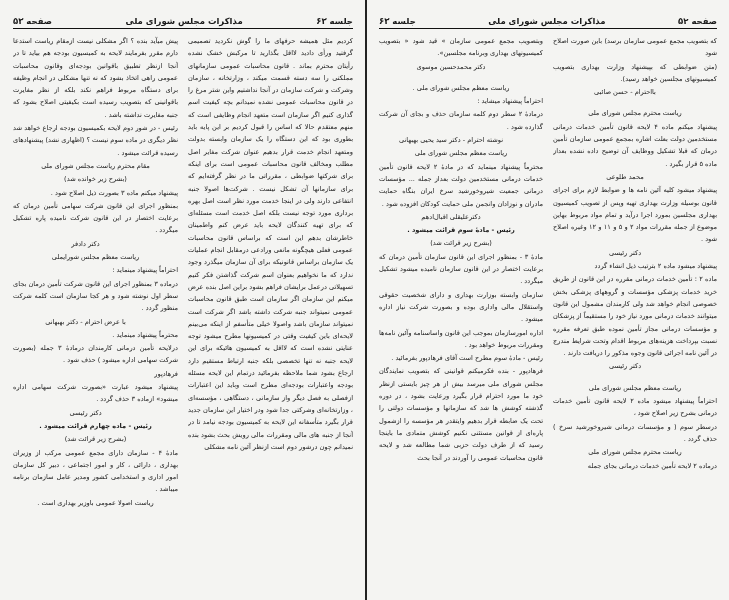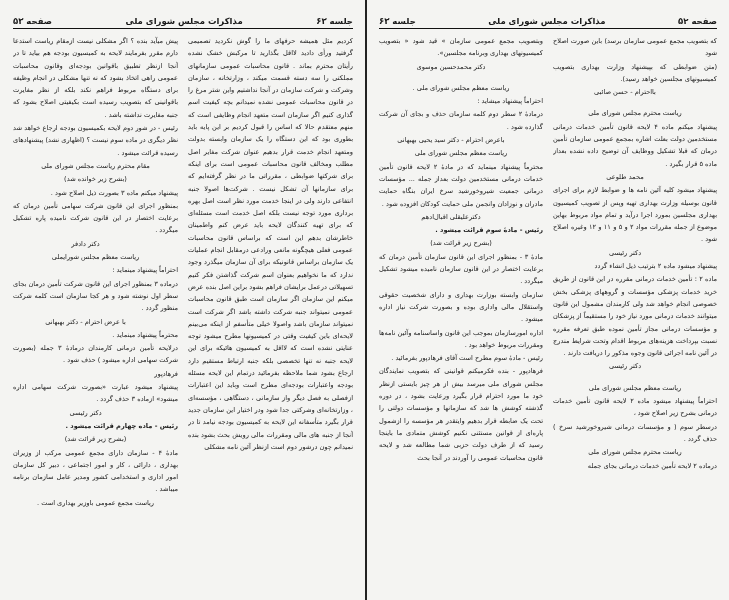--- a/index.html
+++ b/index.html
@@ -12,21 +12,21 @@
   .spread { position: relative; width: 729px; height: 600px; display: flex; flex-direction: row-reverse; }
   .page { position: relative; width: 364px; height: 600px; box-sizing: border-box; padding: 10px 12px 0 12px; direction: rtl; }
   .page.right { border-left: 2px solid #222; }
   .header { display: flex; justify-content: space-between; align-items: flex-end; height: 16px; margin-top: 0; padding-bottom: 2px; border-bottom: 1.5px solid #111; font-size: 8.5px; font-weight: bold; }
   .header span { white-space: nowrap; }
   .cols { display: flex; flex-direction: row; gap: 10px; margin-top: 6px; height: 560px; }
   .col { flex: 1; font-size: 6.6px; line-height: 12.3px; text-align: justify; overflow: hidden; }
   .col p { margin: 0 0 1px 0; }
   .c { text-align: center; }
   .sig { text-align: center; padding-right: 20px; }
-  .b { font-weight: bold; text-align: right; }
+  .b { font-weight: bold; }
   .spacer { height: 8px; }
 </style>
 </head>
 <body>
 
 <div class="spread">
 
   <div class="page right">
     <div class="header">
       <span>صفحه ۵۲</span>
@@ -54,21 +54,21 @@
         <p class="c">ریاست محترم مجلس شورای ملی</p>
         <p>درماده ۲ لایحه تأمین خدمات درمانی بجای جمله</p>
       </div>
       <div class="col">
         <p>وبتصویب مجمع عمومی سازمان » قید شود « بتصویب کمیسیونهای بهداری وبرنامه مجلسین».</p>
         <p class="sig">دکتر محمدحسین موسوی</p>
         <div class="spacer"></div>
         <p class="c">ریاست معظم مجلس شورای ملی .</p>
         <p>احتراماً پیشنهاد میشاید :</p>
         <p>درمادهٔ ۲ سطر دوم کلمه سازمان حذف و بجای آن شرکت گذارده شود .</p>
-        <p class="sig">باعرض احترام - دکتر سید یحیی بهبهانی</p>
+        <p class="sig">نوشته احترام - دکتر سید یحیی بهبهانی</p>
         <p class="c">ریاست معظم مجلس شورای ملی</p>
         <p>محترماً پیشنهاد مینماید که در مادهٔ ۲ لایحه قانون تأمین خدمات درمانی مستخدمین دولت بعداز جمله ... مؤسسات درمانی جمعیت شیروخورشید سرخ ایران بنگاه حمایت مادران و نوزادان وانجمن ملی حمایت کودکان افزوده شود .</p>
         <p class="sig">دکترعلیقلی اقبال‌ادهم</p>
         <p class="c b">رئیس - مادهٔ سوم قرائت میشود .</p>
         <p class="c">(بشرح زیر قرائت شد)</p>
         <p>مادهٔ ۳ - بمنظور اجرای این قانون سازمان تأمین درمان که برعایت اختصار در این قانون سازمان نامیده میشود تشکیل میگردد .</p>
         <p>سازمان وابسته بوزارت بهداری و دارای شخصیت حقوقی واستقلال مالی واداری بوده و بصورت شرکت نیاز اداره میشود .</p>
         <p>اداره امورسازمان بموجب این قانون واساسنامه وآئین نامه‌ها ومقررات مربوط خواهد بود .</p>
         <p>رئیس - مادهٔ سوم مطرح است آقای فرهادپور بفرمائید .</p>
         <p>فرهادپور - بنده فکرمیکنم قوانینی که بتصویب نمایندگان مجلس شورای ملی میرسد بیش از هر چیز بایستی ازنظر خود ما مورد احترام قرار بگیرد ورعایت بشود ، در دوره گذشته کوشش ها شد که سازمانها و مؤسسات دولتی را تحت یک ضابطه قرار بدهیم وایتقدر هر مؤسسه را ازشمول پاره‌ای از قوانین مستثنی نکنیم کوشش متمادی ما باینجا رسید که از طرف دولت حزبی شما مطالعه شد و لایحه قانون محاسبات عمومی را آوردند در آنجا بحث</p>
@@ -99,18 +99,18 @@
         <p>درماده ۳ بمنظور اجرای این قانون شرکت تأمین درمان بجای سطر اول نوشته شود و هر کجا سازمان است کلمه شرکت منظور گردد .</p>
         <p class="sig">با عرض احترام - دکتر بهبهانی</p>
         <p>محترماً پیشنهاد مینماید .</p>
         <p>درلایحه تأمین درمانی کارمندان درمادهٔ ۳ جمله (بصورت شرکت سهامی اداره میشود ) حذف شود .</p>
         <p>فرهادپور</p>
         <p>پیشنهاد میشود عبارت «بصورت شرکت سهامی اداره میشود» ازماده ۳ حذف گردد .</p>
         <p class="sig">دکتر رئیسی</p>
         <p class="c b">رئیس - ماده چهارم قرائت میشود .</p>
         <p class="c">(بشرح زیر قرائت شد)</p>
         <p>مادهٔ ۴ - سازمان دارای مجمع عمومی مرکب از وزیران بهداری ، دارائی ، کار و امور اجتماعی ، دبیر کل سازمان امور اداری و استخدامی کشور ومدیر عامل سازمان برنامه میباشد .</p>
-        <p class="c">ریاست مجمع عمومی باوزیر بهداری است .</p>
+        <p class="c">ریاست اصولا عمومی باوزیر بهداری است .</p>
       </div>
     </div>
   </div>
 
 </div>
 
 </body></html>

